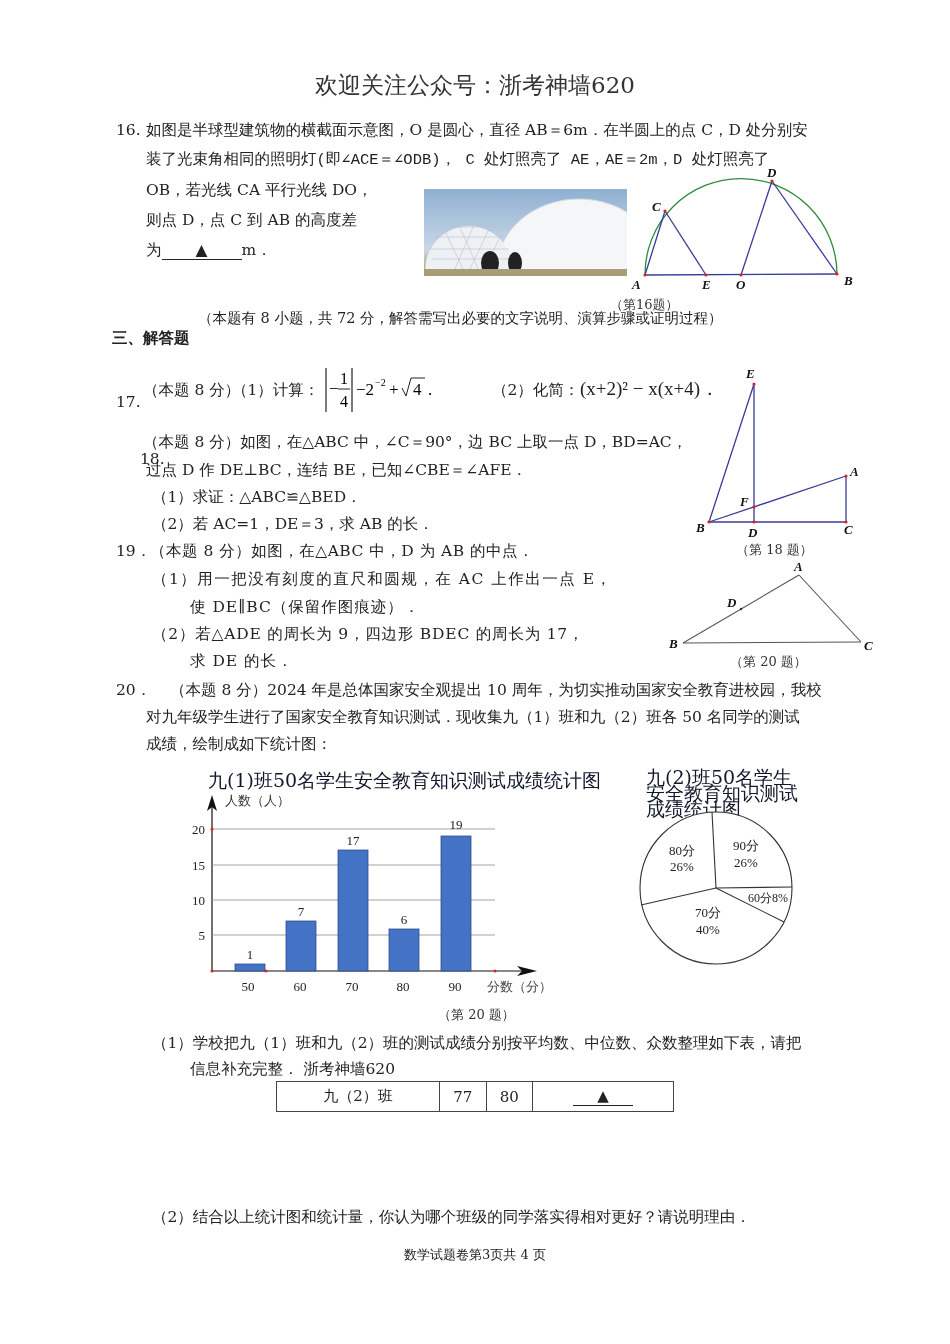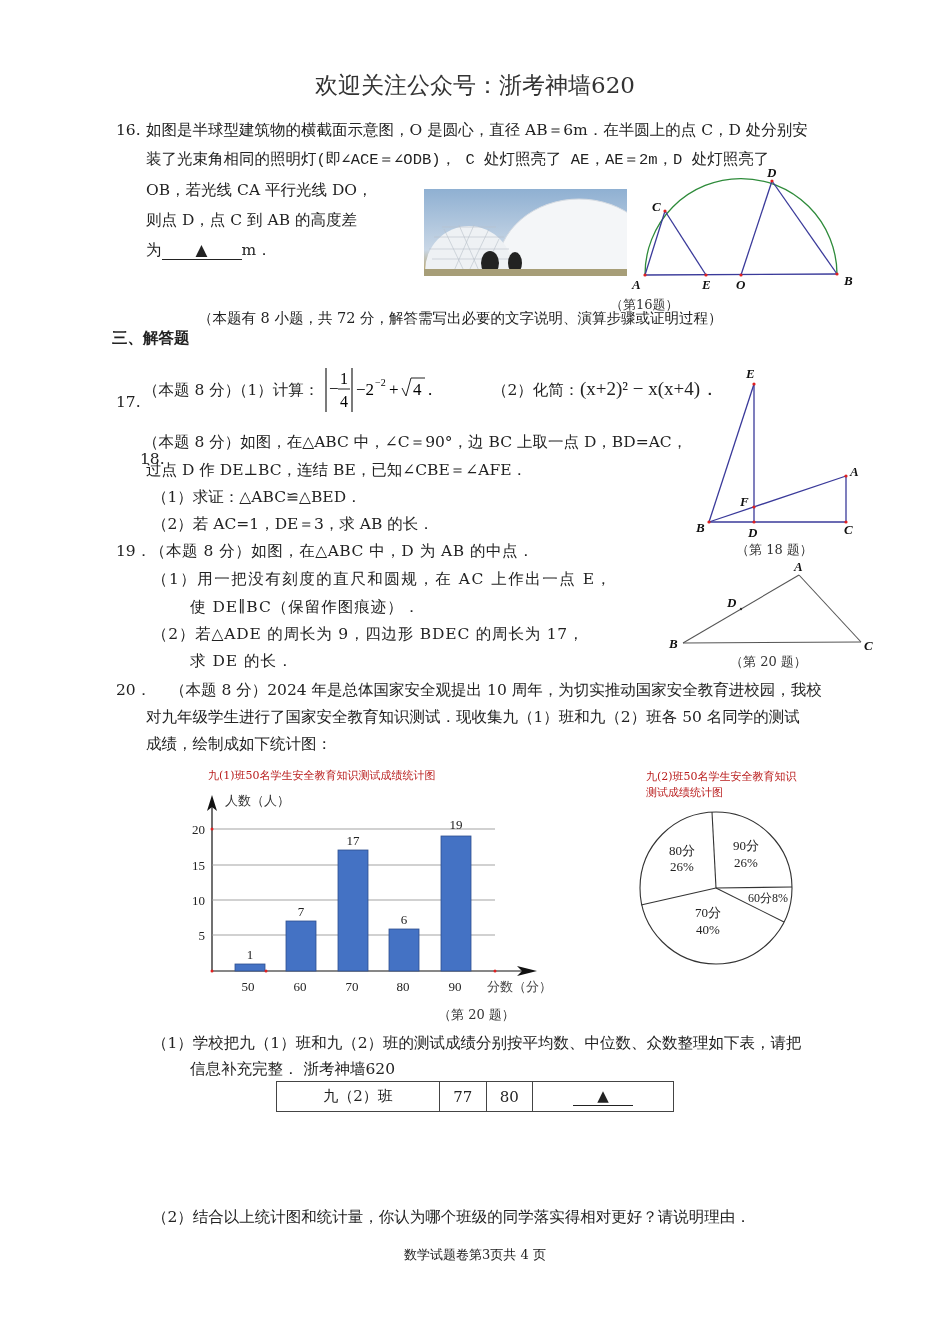--- a/index.html
+++ b/index.html
@@ -6,21 +6,21 @@
   body{width:950px;height:1344px;position:relative;overflow:hidden;
        font-family:"DejaVu Serif","Liberation Serif",serif;color:#222;}
   .abs{position:absolute;}
   .t{font-size:15.5px;line-height:20px;white-space:nowrap;}
   .header{left:0;width:950px;top:70px;text-align:center;font-size:23px;color:#333;}
   .caption{font-size:13px;color:#333;}
   .blank{display:inline-block;border-bottom:1px solid #222;width:80px;text-align:center;line-height:18px;}
   table.stats{border-collapse:collapse;font-size:15px;}
   table.stats td{border:1px solid #444;text-align:center;height:29px;padding:0;}
   .tri{display:inline-block;width:60px;border-bottom:1px solid #222;line-height:18px;}
-  .chart-title{font-size:11px;color:#b91c1c;}
+  .chart-title{font-size:19px;color:#0f172a;}
   .footer{left:0;width:950px;top:1246px;text-align:center;font-size:13px;}
   .photo{left:424px;top:189px;width:203px;height:87px;overflow:hidden;
          background:linear-gradient(#8fb0d2,#c9d7e6 70%,#b8a87a 92%,#8a8a6a);}
 </style>
 </head>
 <body>
 
 <div class="abs header">欢迎关注公众号：浙考神墙620</div>
 
 <div class="abs t" style="left:116px;top:120px;">16.</div>

